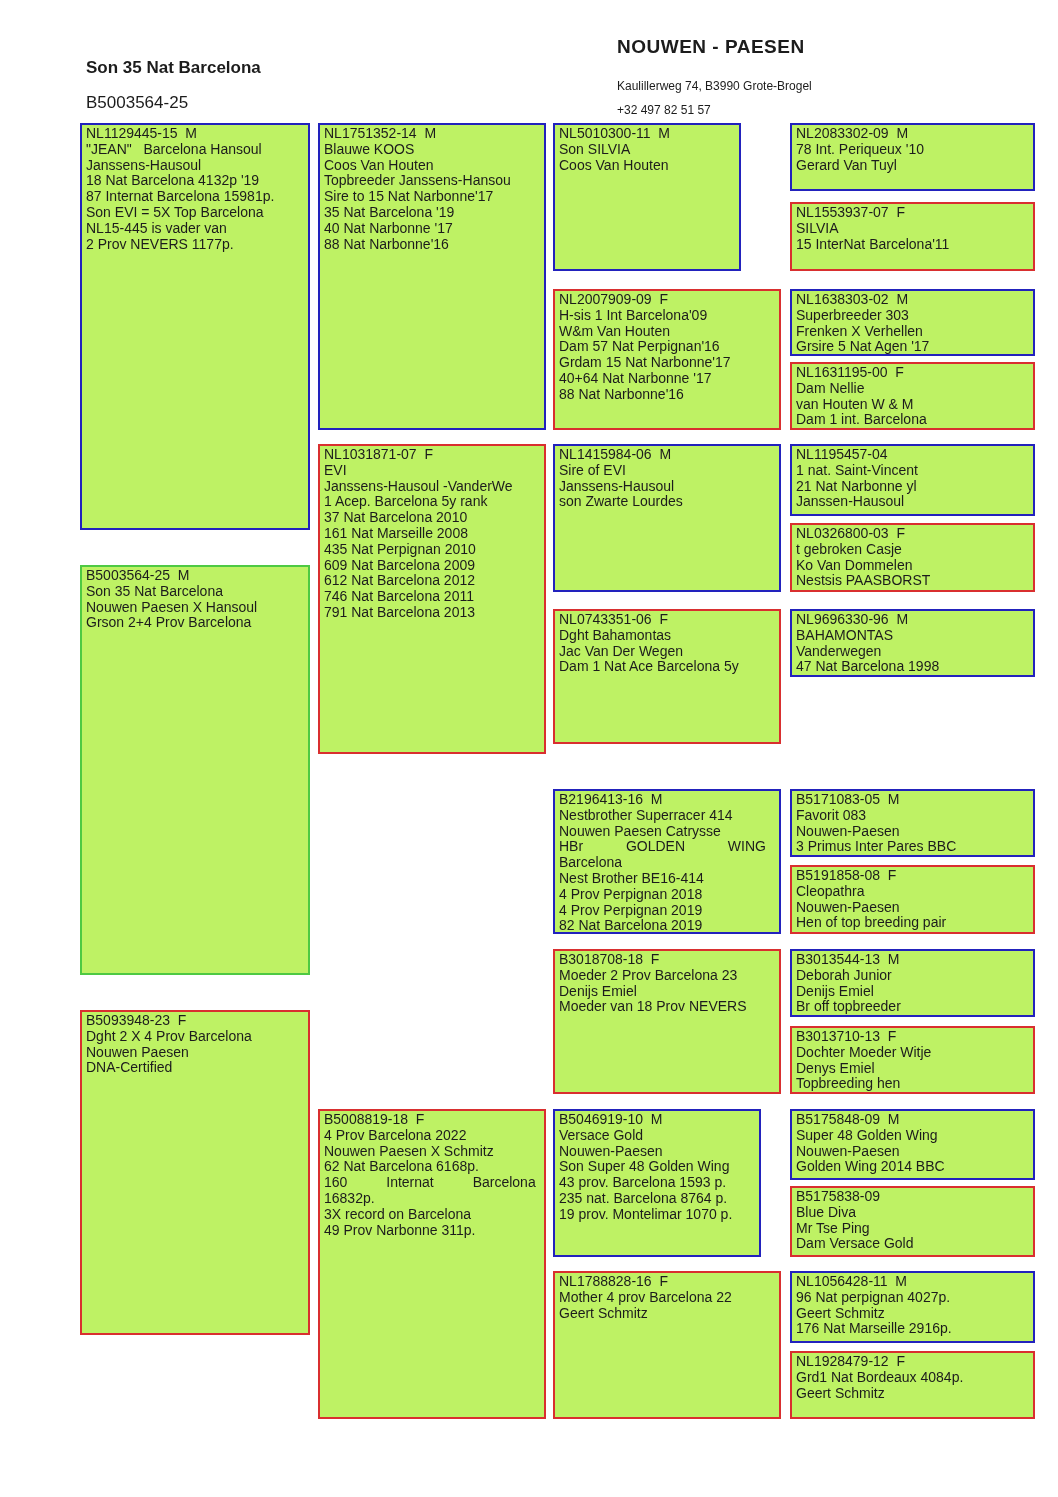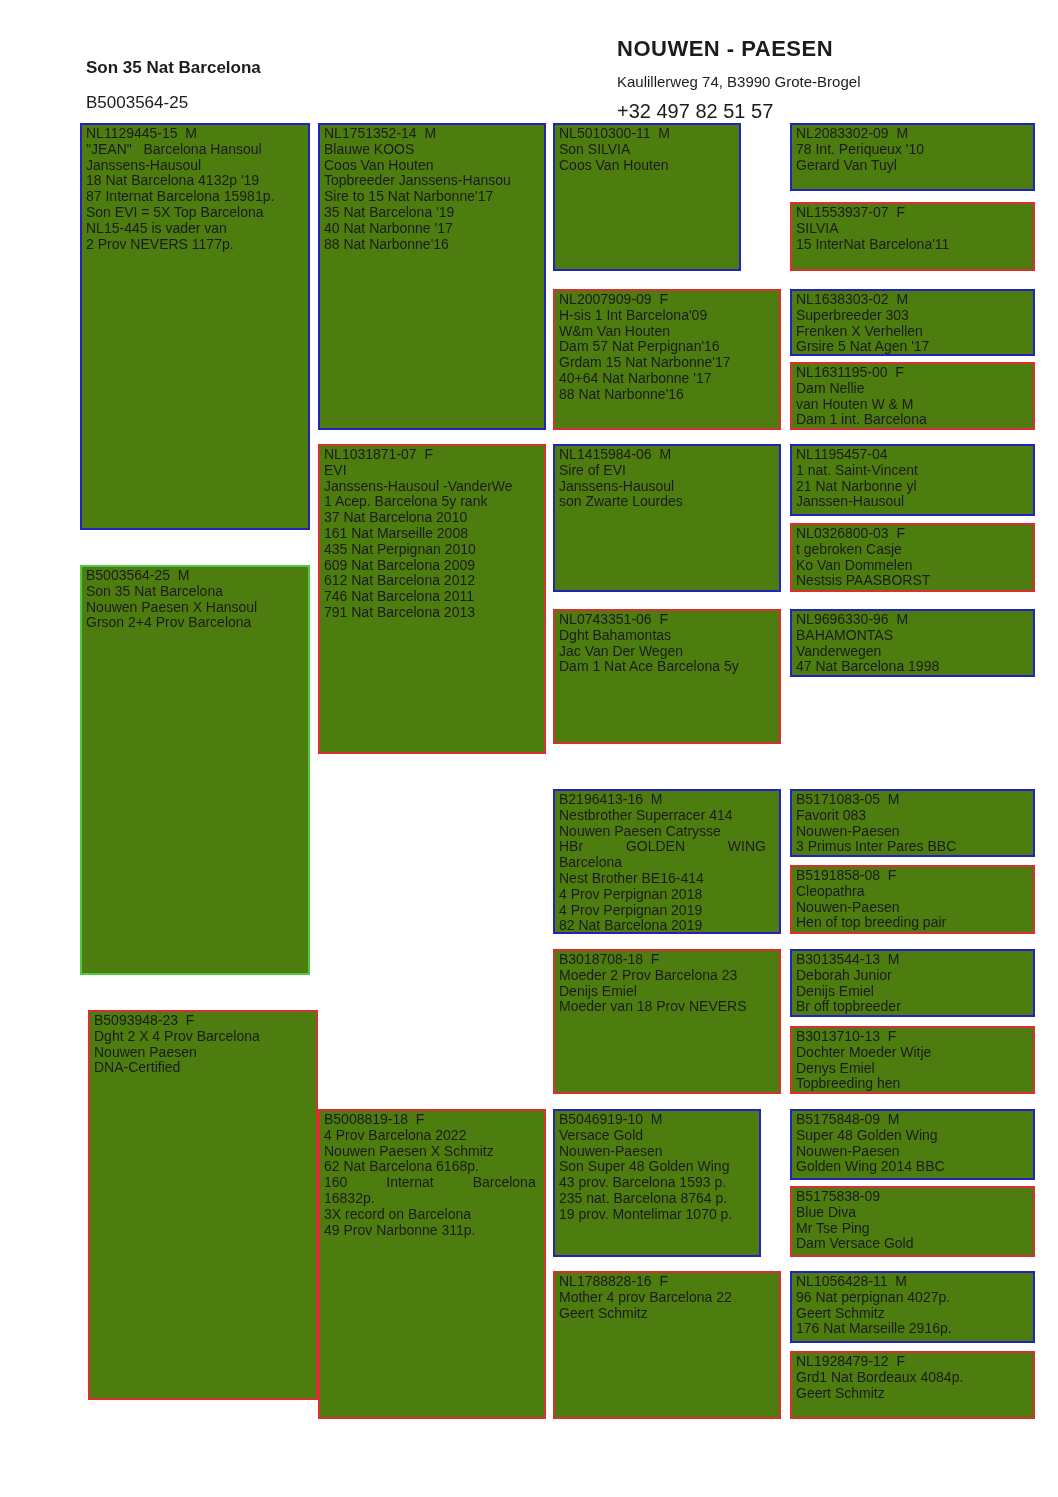--- a/index.html
+++ b/index.html
@@ -8,30 +8,30 @@
     width:1058px;height:1497px;
     background:#ffffff;
     font-family:"Liberation Sans", sans-serif;
     color:var(--text,#1c1c1c);
     overflow:hidden;
   }
   .hdr-left{position:absolute;left:86px;top:58px;}
   .hdr-left-title{font-size:17px;font-weight:bold;}
   .hdr-left-ring{font-size:17px;margin-top:15px;}
   .hdr-right{position:absolute;left:617px;top:36px;}
-  .loft-name{font-size:22px;font-weight:bold;letter-spacing:0.5px;}
-  .loft-address{font-size:15px;margin-top:11px;}
-  .loft-phone{font-size:20px;margin-top:10px;}
+  .loft-name{font-size:19px;font-weight:bold;letter-spacing:0.5px;}
+  .loft-address{font-size:12px;margin-top:21px;}
+  .loft-phone{font-size:12px;margin-top:10px;}
   .box{
     position:absolute;
     border:2px solid #000;
     box-sizing:border-box;
     padding:1px 4px;
     overflow:hidden;
-    background:#4d7c0f;
+    background:#bef264;
   }
   .box .line{
     font-size:14px;
     line-height:15.8px;
     white-space:pre;
     color:var(--text,#1c1c1c);
   }
   .box.male{border-color:var(--male,#2222bd);}
   .box.female{border-color:var(--female,#d92f2f);}
   .box.subject{border-color:var(--subject,#4ec943);}
@@ -61,21 +61,21 @@
       <div class="line">Son EVI = 5X Top Barcelona</div>
       <div class="line">NL15-445 is vader van</div>
       <div class="line">2 Prov NEVERS 1177p.</div>
     </div>
   <div class="box subject" style="left:80px;top:565px;width:230px;height:410px">
       <div class="line">B5003564-25  M</div>
       <div class="line">Son 35 Nat Barcelona</div>
       <div class="line">Nouwen Paesen X Hansoul</div>
       <div class="line">Grson 2+4 Prov Barcelona</div>
     </div>
-  <div class="box female" style="left:88px;top:1010px;width:230px;height:390px">
+  <div class="box female" style="left:80px;top:1010px;width:230px;height:325px">
       <div class="line">B5093948-23  F</div>
       <div class="line">Dght 2 X 4 Prov Barcelona</div>
       <div class="line">Nouwen Paesen</div>
       <div class="line">DNA-Certified</div>
     </div>
 
   <div class="box male" style="left:318px;top:123px;width:228px;height:307px">
       <div class="line">NL1751352-14  M</div>
       <div class="line">Blauwe KOOS</div>
       <div class="line">Coos Van Houten</div>

